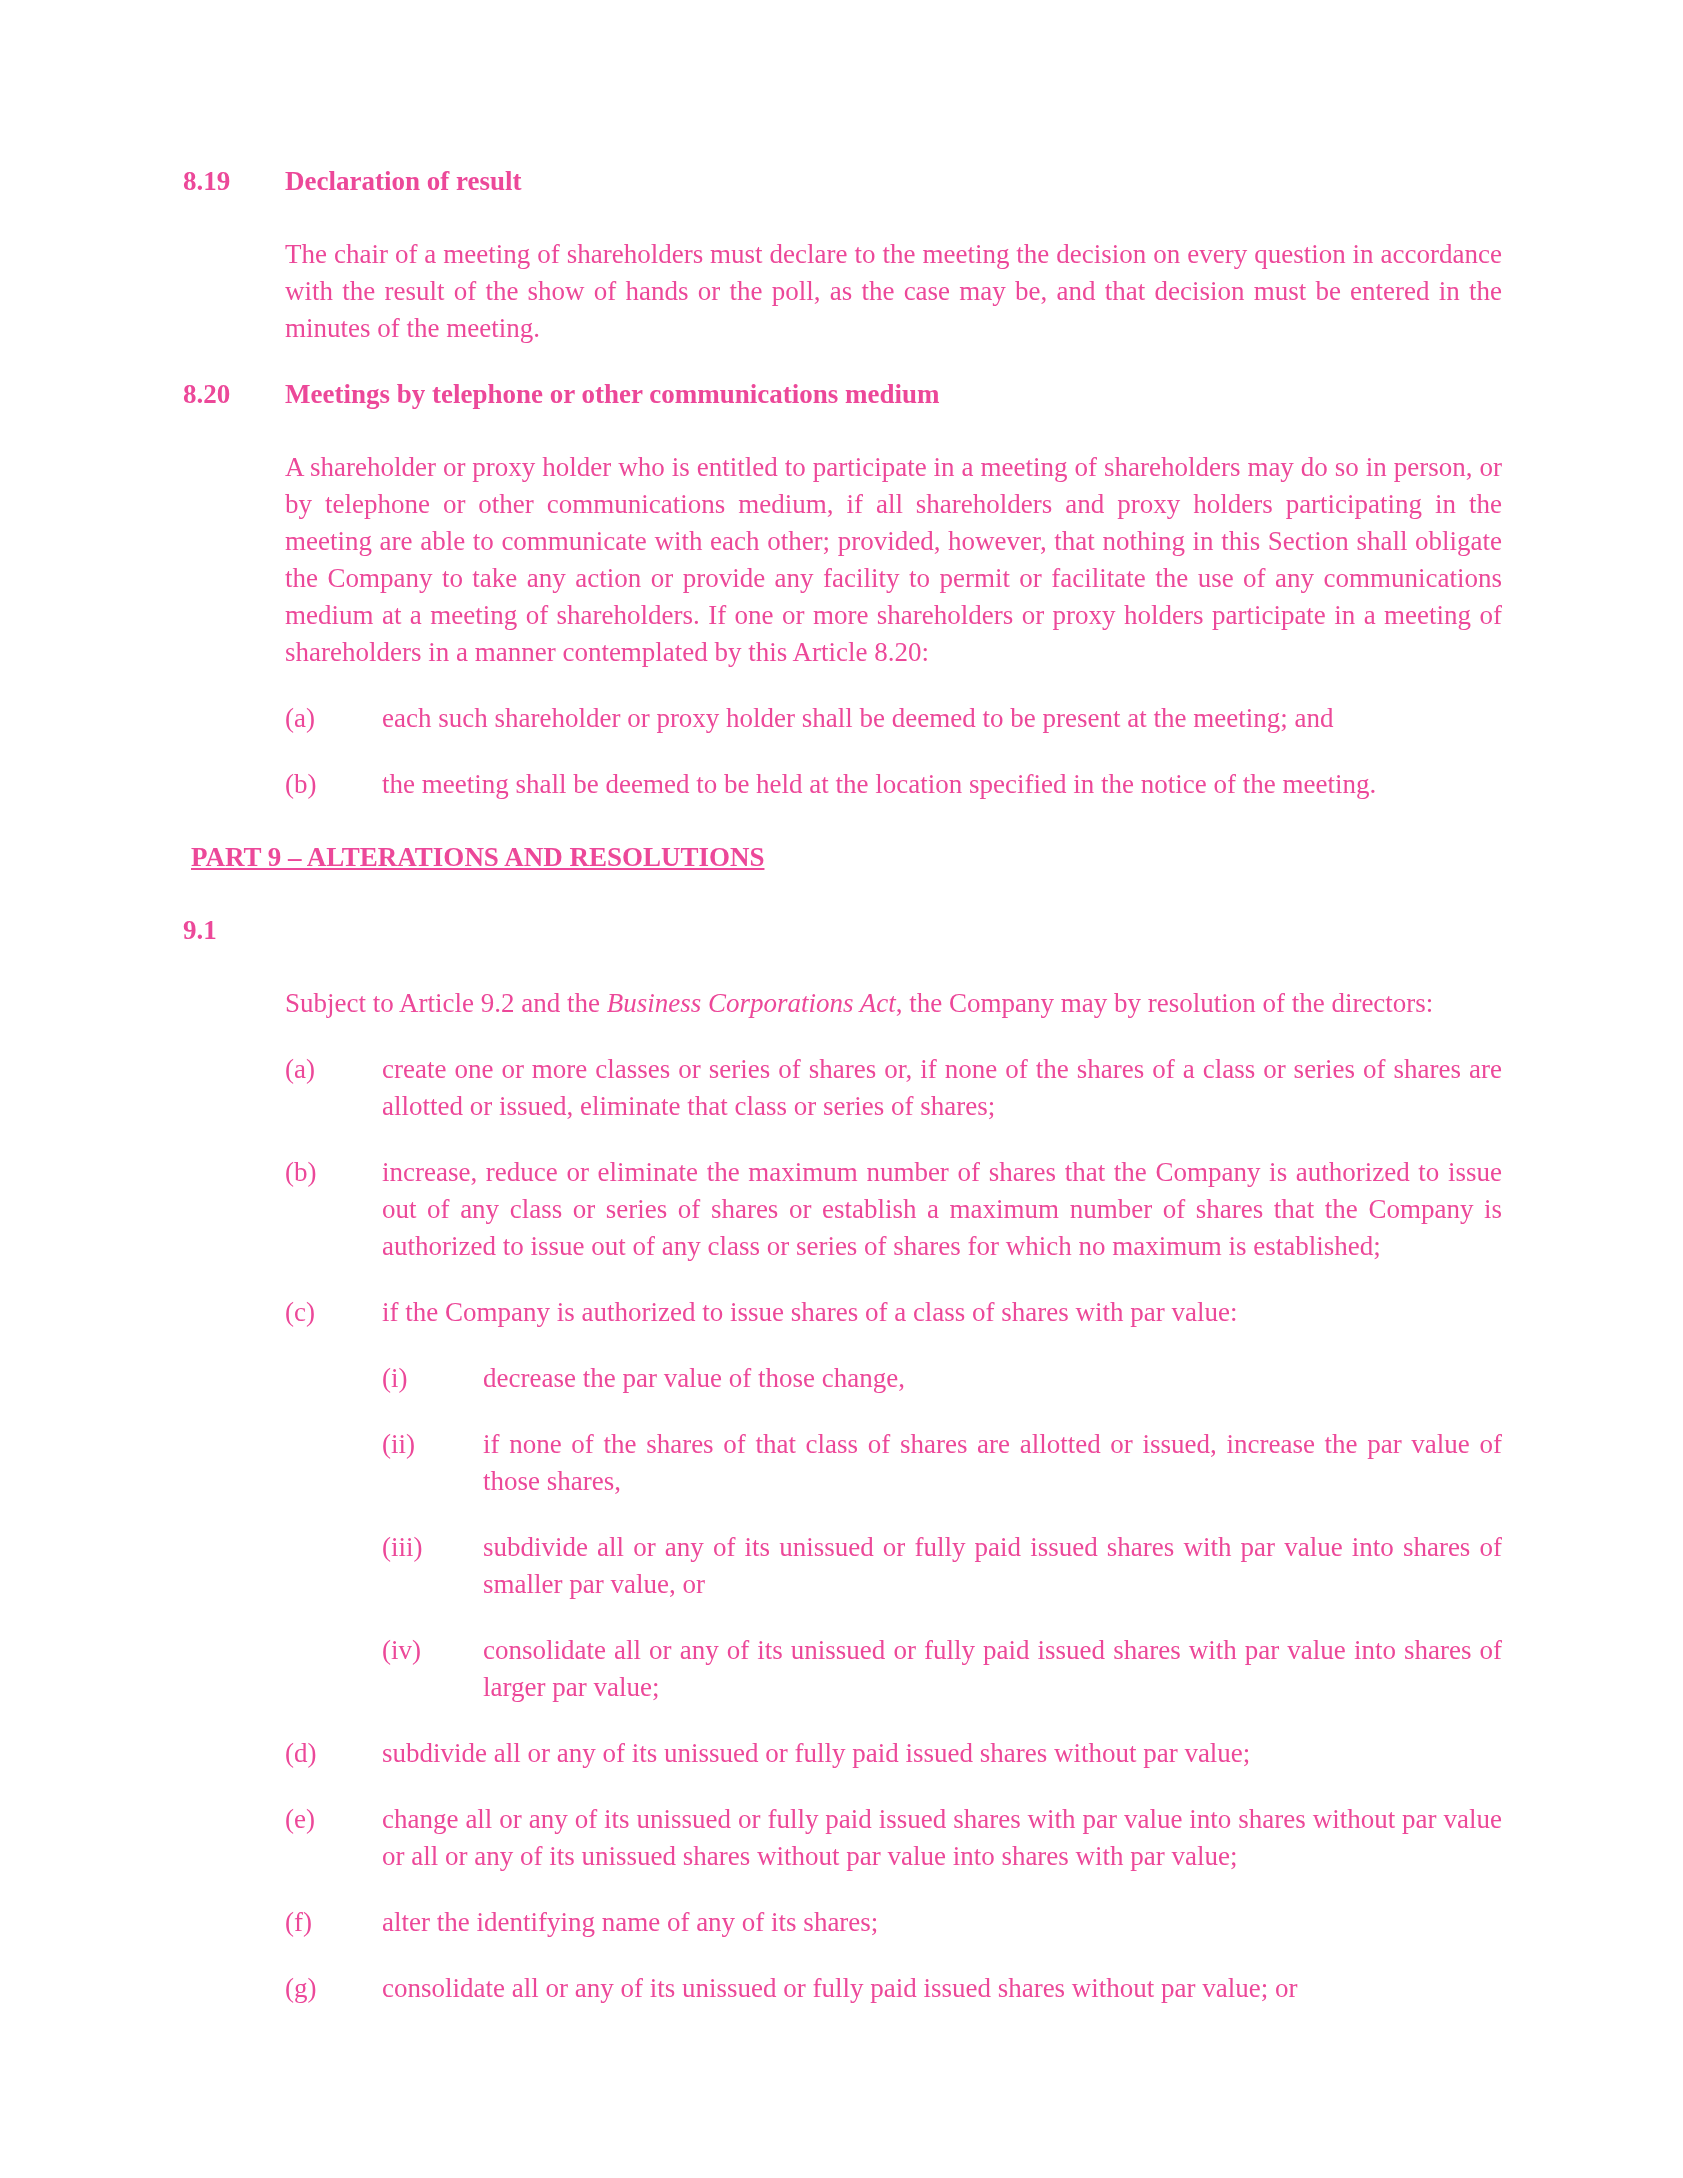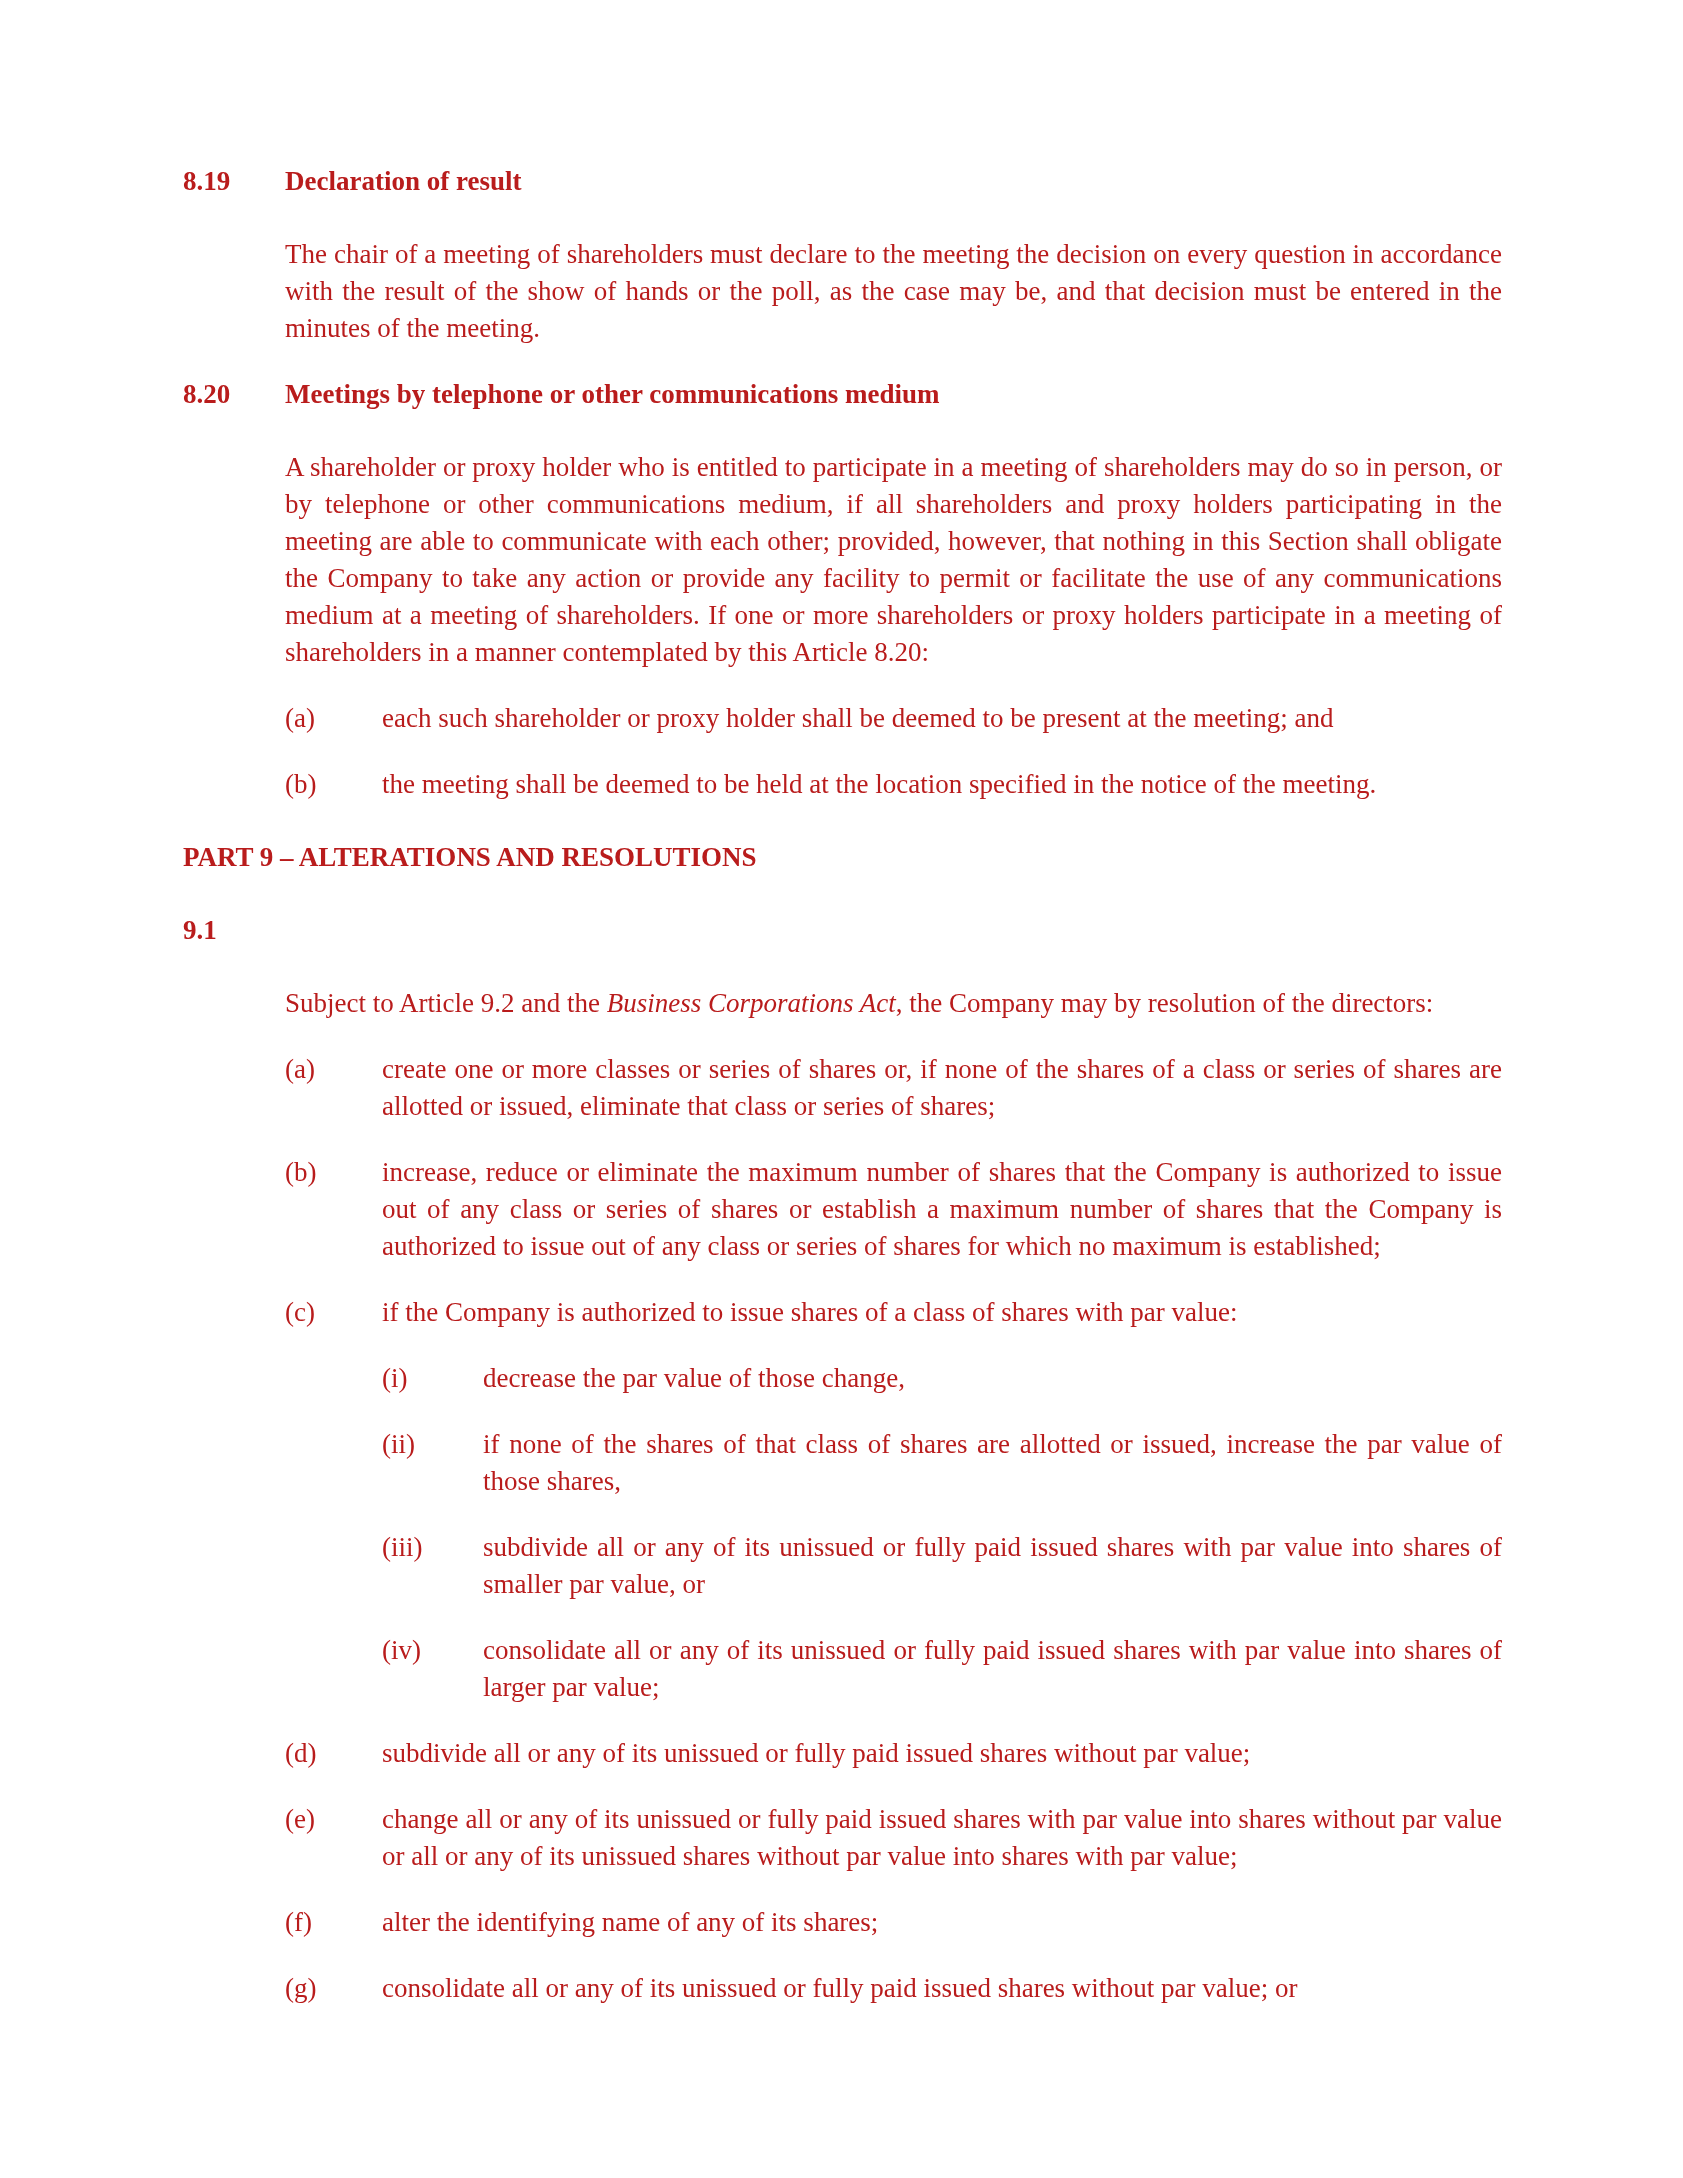--- a/index.html
+++ b/index.html
@@ -6,41 +6,42 @@
     margin: 0;
     padding: 0;
     background: #ffffff;
   }
   .page {
     position: relative;
     box-sizing: border-box;
     width: 1683px;
     height: 2178px;
     background: #ffffff;
-    color: #b91c1c;
+    color: #ec4899;
     font-family: "Liberation Serif", "DejaVu Serif", serif;
     font-size: 27px;
     line-height: 37px;
     padding: 163px 181px 0 183px;
     overflow: hidden;
   }
   .page > :first-child { margin-top: 0; }
 
   .sec-head {
     display: flex;
     font-weight: 700;
     margin: 29px 0 36px 0;
   }
   .sec-head .num {
     flex: none;
     width: 102px;
   }
   .part-head {
     font-weight: 700;
-    margin: 36px 0 36px 0;
+    margin: 36px 0 36px 8px;
+    text-decoration: underline;
   }
   .para {
     margin: 16px 0 29px 102px;
     text-align: justify;
   }
   .item-l1 {
     display: flex;
     margin: 0 0 29px 102px;
   }
   .item-l1 > .lbl {

